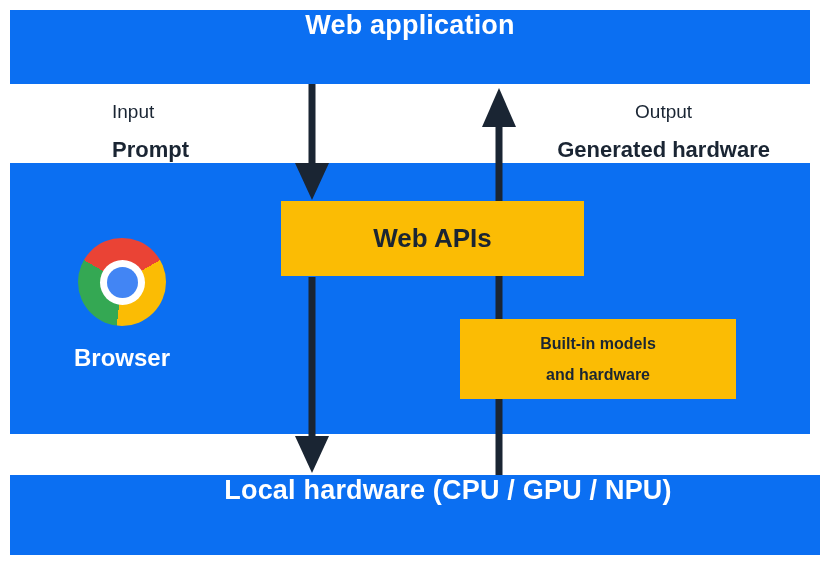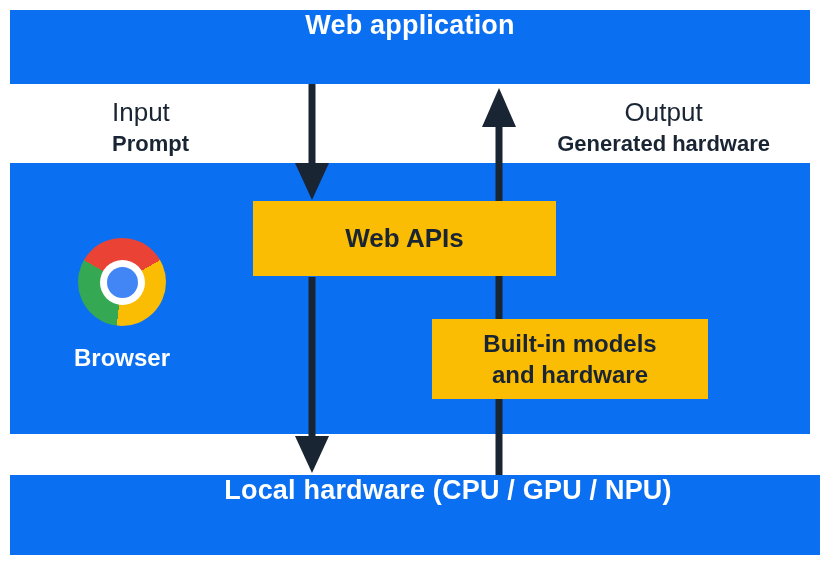--- a/index.html
+++ b/index.html
@@ -12,32 +12,32 @@
     display:flex; justify-content:center; z-index:0;
   }
   .band-top    { top:10px;  height:74px; }
   .band-middle { top:163px; height:271px; justify-content:flex-start; }
   .band-bottom { top:475px; height:80px;padding-left:38px; }
   .band-title { color:#fff; font-size:27px; font-weight:bold; letter-spacing:.2px; }
 
   .gap-label { position:absolute; top:100px; z-index:0; color:var(--dark); }
   .gap-label-left  { left:112px; text-align:left; }
   .gap-label-right { right:50px; text-align:center; }
-  .gap-caption { font-size:26px; line-height:24px; }
-  .gap-name    { font-size:22px; font-weight:bold; line-height:28px; margin-top:6px; }
+  .gap-caption { font-size:19px; line-height:24px; }
+  .gap-name    { font-size:22px; font-weight:bold; line-height:28px; margin-top:12px; }
 
   .arrows { position:absolute; left:0; top:0; z-index:1; pointer-events:none; }
 
   .ybox {
     position:absolute; background:var(--yellow); z-index:2;
     display:flex; align-items:center; justify-content:center;
-    color:var(--dark); font-weight:bold; text-align:center;
+    color:var(--dark); font-weight:bold; text-align:center;margin-left:28px;
   }
   .ybox-webapis { left:253px; top:201px; width:303px; height:75px; font-size:26px; }
-  .ybox-builtin { left:432px; top:319px; width:276px; height:80px; font-size:24px;
+  .ybox-builtin { left:432px; top:319px; width:276px; height:80px; font-size:16px;
                   flex-direction:column; line-height:31px;align-items:center; }
 
   .chrome-logo {
     position:absolute; left:78px; top:238px; width:88px; height:88px; z-index:2;
     border-radius:50%;
     background:conic-gradient(from 60deg,
       var(--chrome-yellow) 0deg 127deg,
       var(--chrome-green) 127deg 240deg,
       var(--chrome-red) 240deg 360deg);
     display:flex; align-items:center; justify-content:center;

